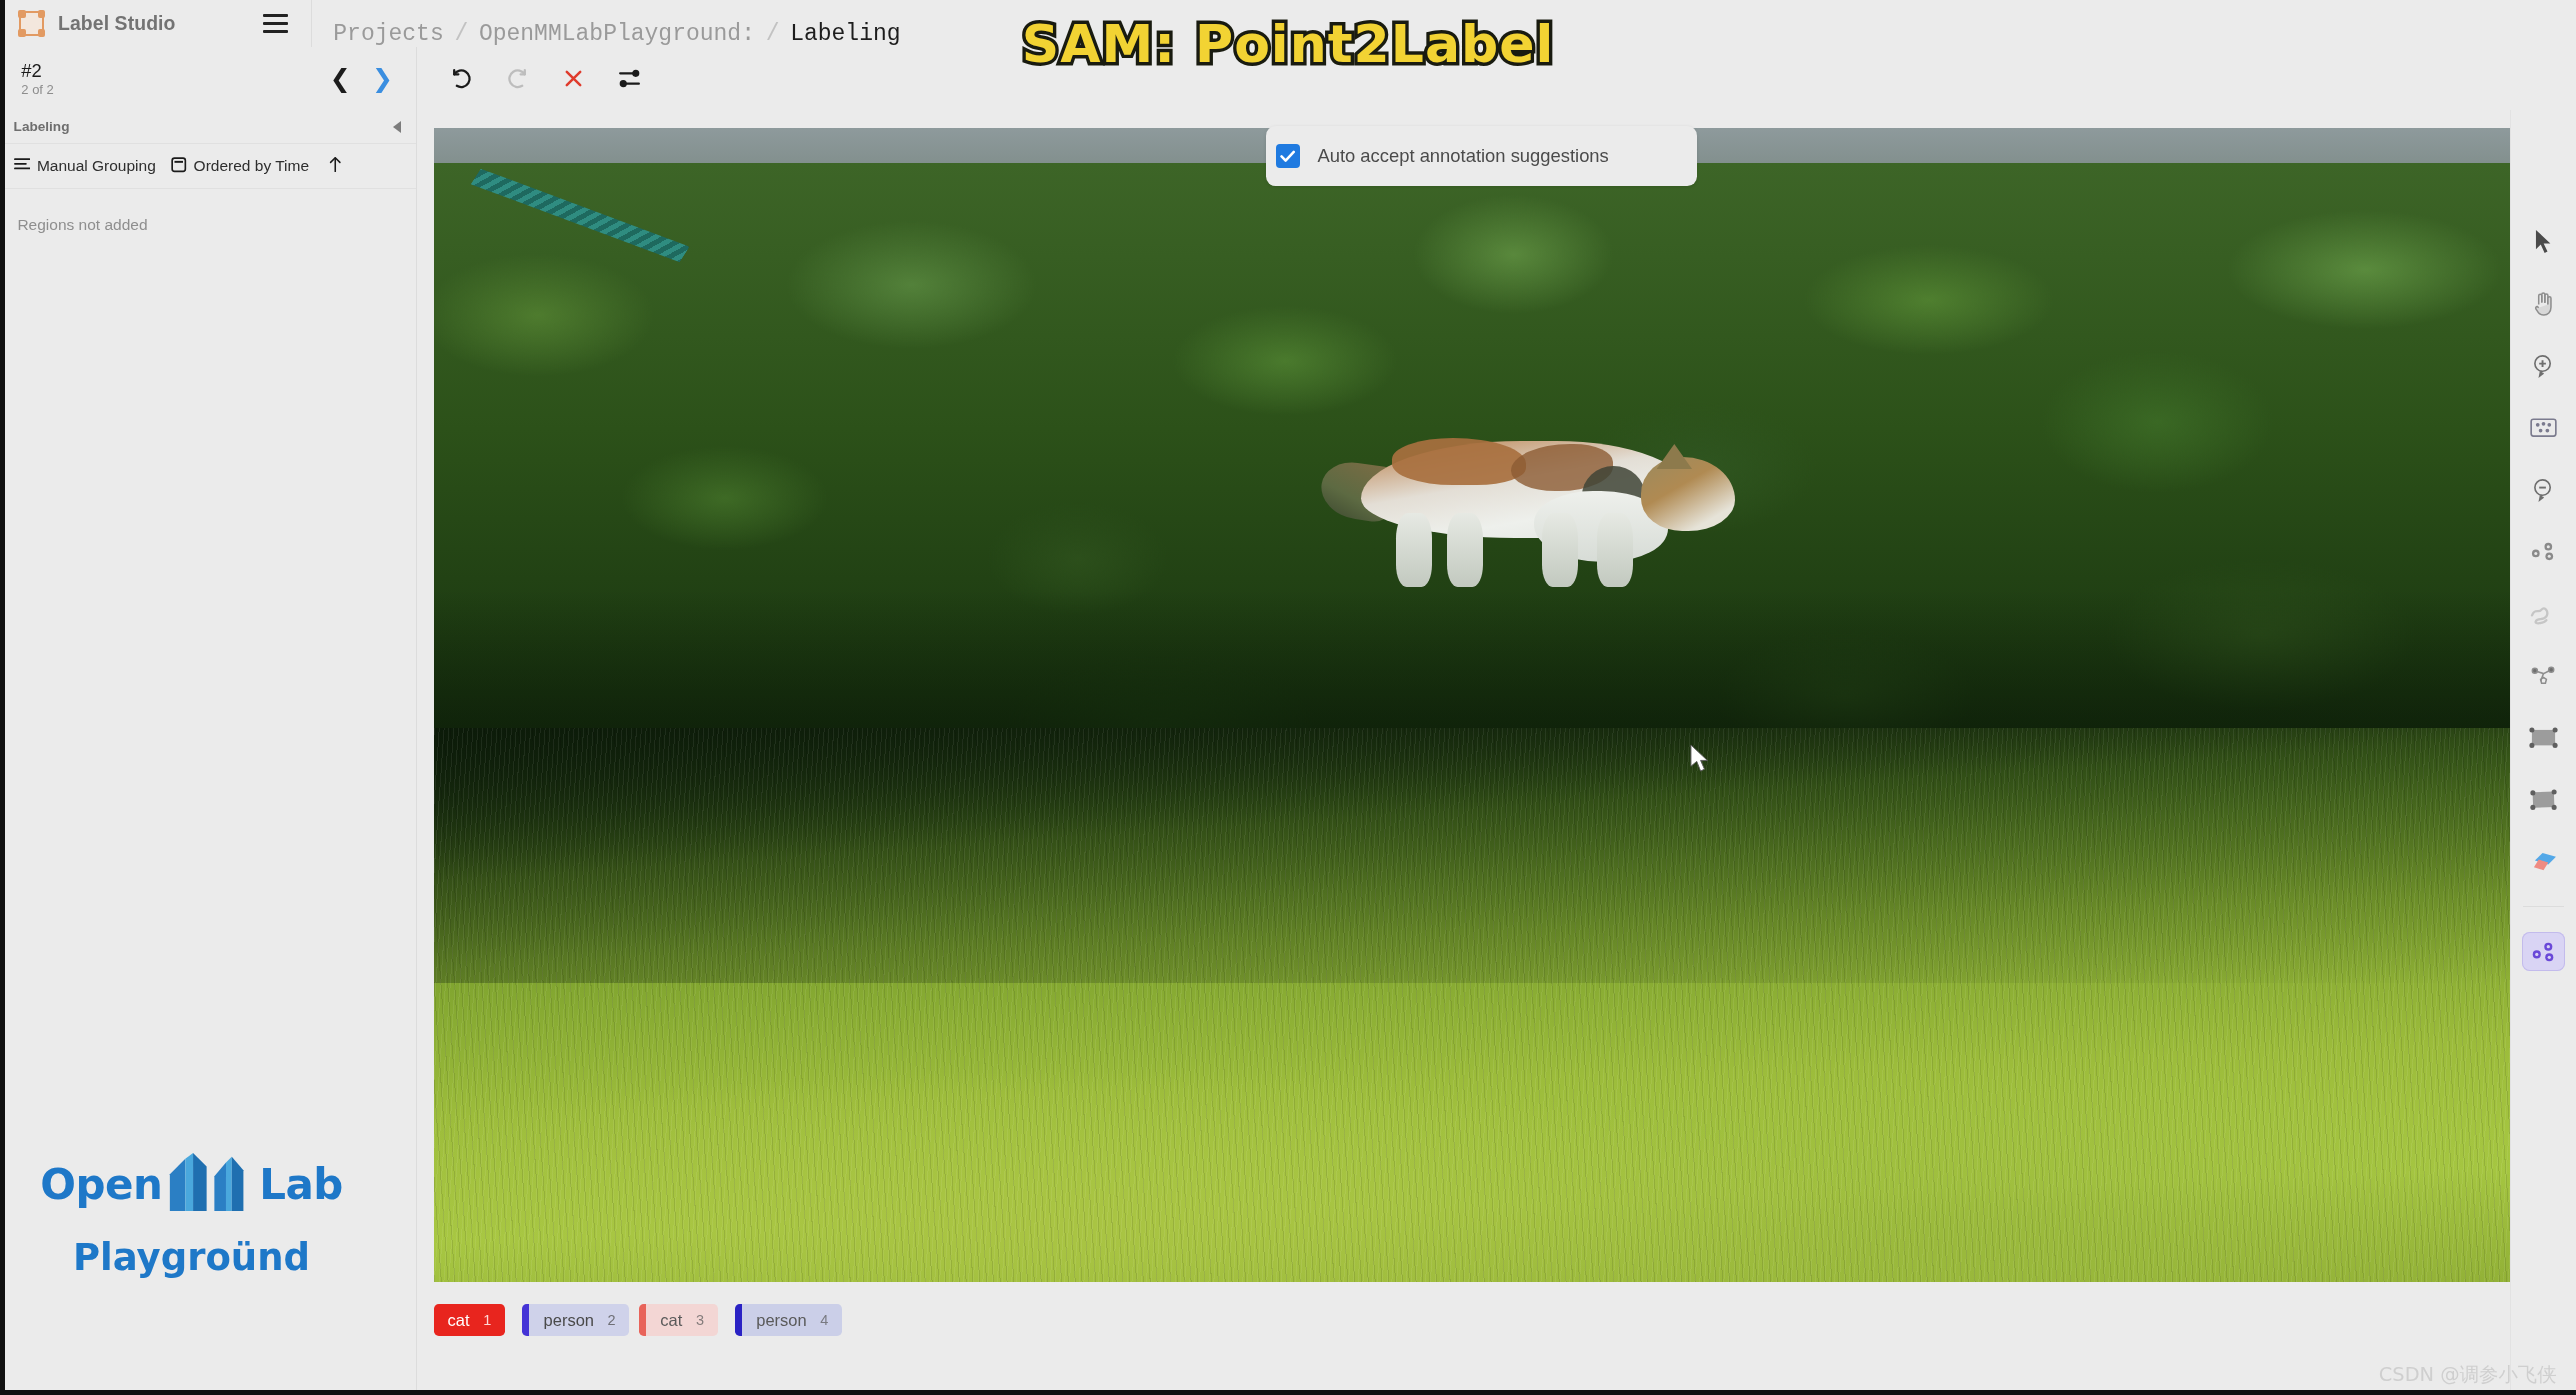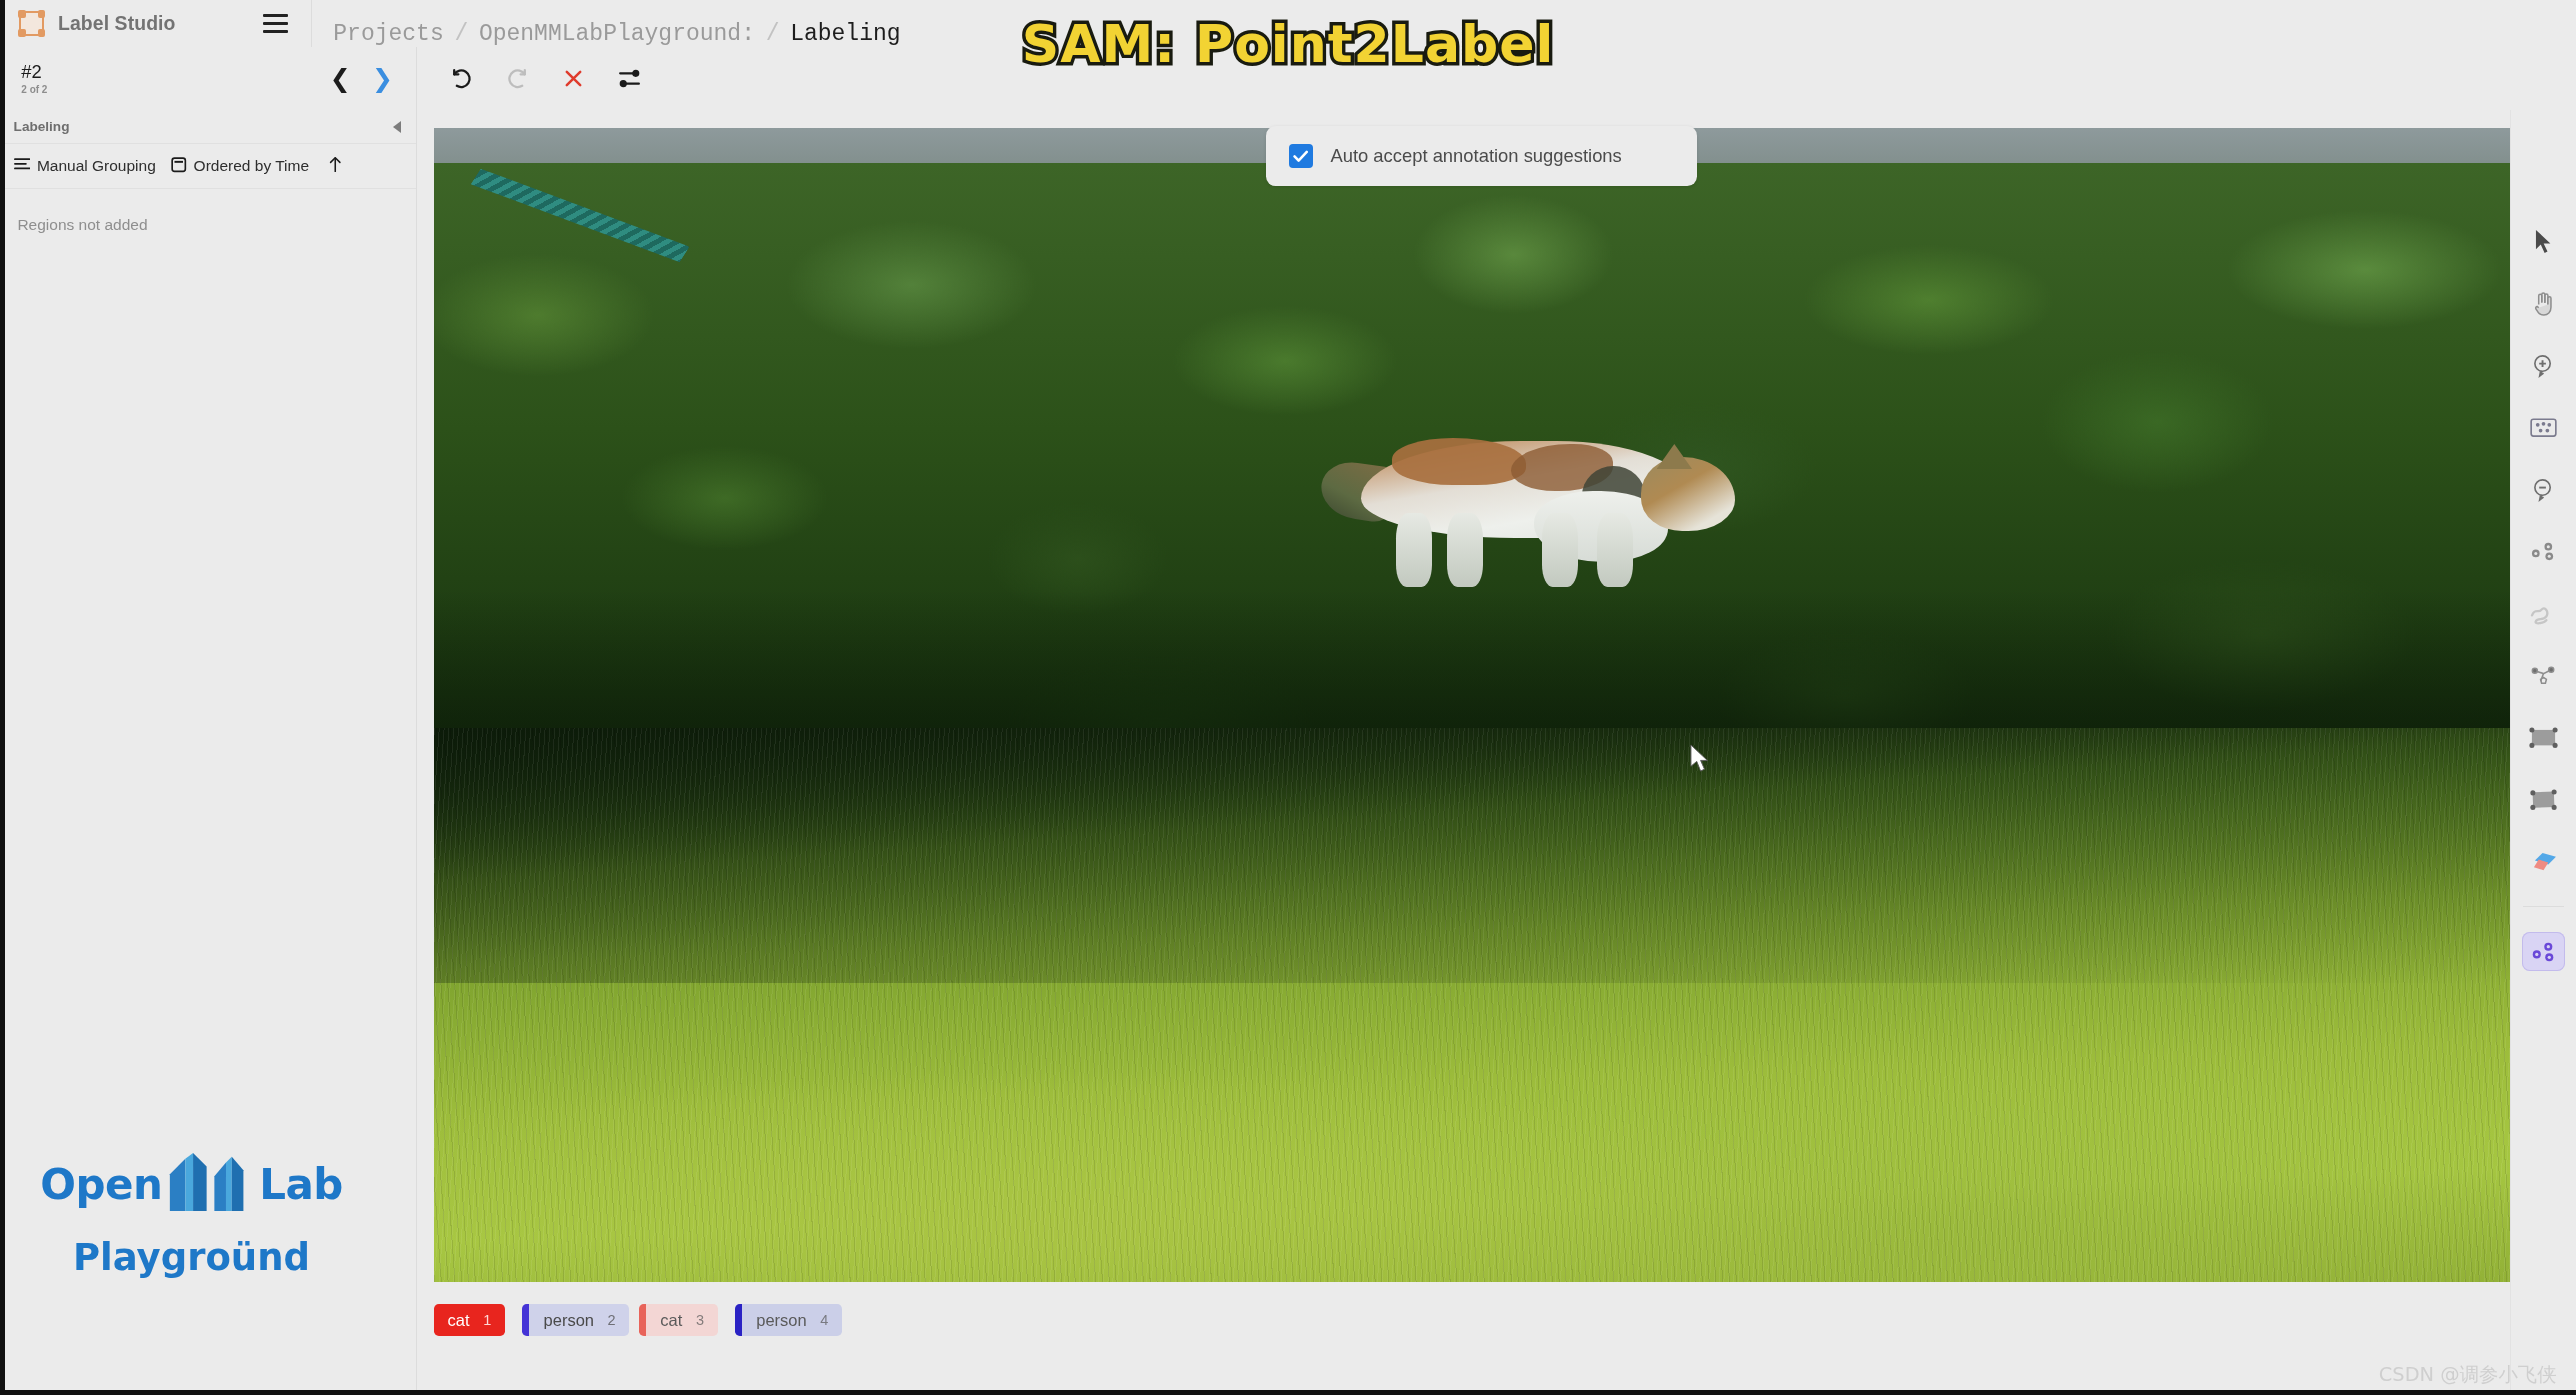--- a/index.html
+++ b/index.html
@@ -55,21 +55,21 @@
   }
 
   
   .taskbar {
     position: absolute; left: 0; top: 47px; width: 417px; height: 63px;
     background: #ebebeb; display: flex; align-items: center;
     border-right: 1px solid #dcdcdc;
   }
   .task-id { padding-left: 21.3px; line-height: 1.15; }
   .task-id .num { font-size: 18.4px; color: #1b1b1b; }
-  .task-id .of { font-size: 10px; color: #8d8d8d; margin-top: 1.9px; font-weight: bold; }
+  .task-id .of { font-size: 13px; color: #8d8d8d; margin-top: 1.9px; }
   .task-nav { margin-left: auto; margin-right: 23px; display: flex; gap: 21.3px; }
   .chev { font-size: 25px; line-height: 1; cursor: pointer; font-weight: 300;
           font-family: "DejaVu Sans", sans-serif; }
   .chev.prev { color: #1c1c1c; }
   .chev.next { color: #3a8ee0; }
 
   .toolrow { position: absolute; left: 418px; top: 47px; height: 63px;
              display: flex; align-items: center; gap: 27px; padding-left: 29px; }
   .tool-btn { width: 29px; height: 29px; display: flex; align-items: center;
               justify-content: center; cursor: pointer; }
@@ -207,21 +207,21 @@
     border-radius: 60% 20% 30% 70%; transform: rotate(8deg);
   }
 
   
   .cursor-arrow { position:absolute; left: 1255px; top: 616px; width: 21.3px; height: 29px; }
 
   
   .auto-accept {
     position: absolute; left: 1266px; top: 126px; width: 431px; height: 60px;
     background: #ebebeb; border-radius: 9.7px; display: flex; align-items: center;
-    gap: 17.4px; padding-left: 23px; box-shadow: 0 1px 3.9px rgba(0,0,0,.12);
+    gap: 17.4px; padding-left: 10px; box-shadow: 0 1px 3.9px rgba(0,0,0,.12);
   }
   .cb {
     width: 24px; height: 24px; background: #1f7ae0; border-radius: 3.9px;
     display:flex; align-items:center; justify-content:center; cursor:pointer; flex:0 0 auto;
   }
   .cb svg { display:block; }
   .auto-accept .lbl { font-size: 18.4px; color: #4b4b4b; }
 
   
   .rightbar {

